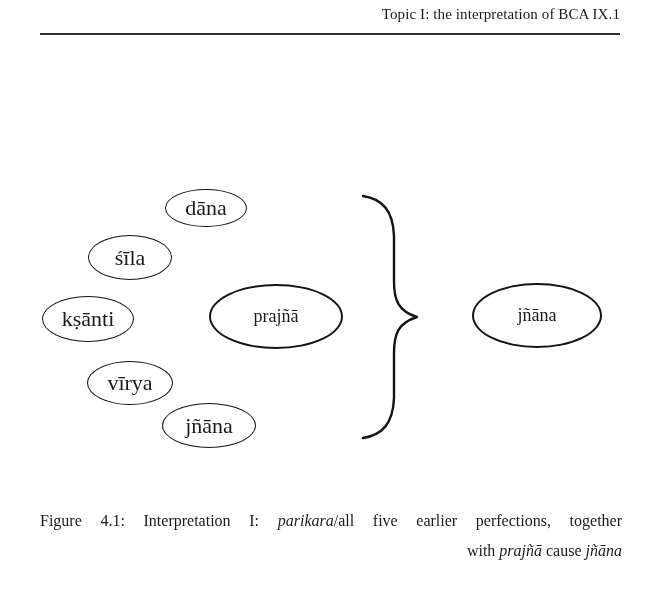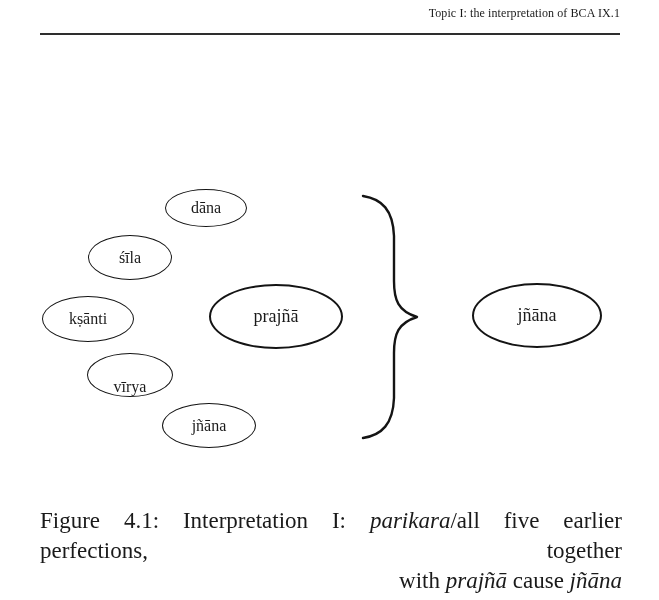--- a/index.html
+++ b/index.html
@@ -15,21 +15,21 @@
     font-family: "Liberation Serif", "DejaVu Serif", serif;
     color: #1a1a1a;
     overflow: hidden;
   }
 
   
   .running-head {
     position: absolute;
     top: 6px;
     right: 39px;
-    font-size: 12px;
+    font-size: 15px;
     letter-spacing: 0.1px;
     white-space: nowrap;
   }
   .header-rule {
     position: absolute;
     top: 33px;
     left: 40px;
     width: 580px;
     height: 2px;
     background: #2e2e2e;
@@ -37,49 +37,49 @@
 
   
   .node {
     position: absolute;
     border: 1.7px solid #141414;
     border-radius: 50%;
     display: flex;
     align-items: center;
     justify-content: center;
     box-sizing: border-box;
-    font-size: 16px;
+    font-size: 22px;
   }
   .node.major {
     border-width: 2.5px;
     font-size: 18px;
   }
   .node-dana   { left: 165px; top: 189px; width: 82px;  height: 38px; }
   .node-sila   { left: 88px;  top: 235px; width: 84px;  height: 45px; text-align: center; }
   .node-ksanti { left: 42px;  top: 296px; width: 92px;  height: 46px; }
-  .node-virya  { left: 87px;  top: 353px; width: 86px;  height: 44px; align-items: flex-end; }
+  .node-virya  { left: 87px;  top: 361px; width: 86px;  height: 44px; }
   .node-dhyana { left: 162px; top: 403px; width: 94px;  height: 45px; }
   .node-prajna { left: 209px; top: 284px; width: 134px; height: 65px; }
   .node-jnana  { left: 472px; top: 283px; width: 130px; height: 65px; }
 
   .brace-svg {
     position: absolute;
     left: 348px;
     top: 183px;
     width: 80px;
     height: 266px;
   }
 
   
   .caption {
     position: absolute;
     left: 40px;
     top: 506px;
     width: 582px;
-    font-size: 23px;
+    font-size: 16px;
     line-height: 30px;
   }
   .caption .line1 {
     text-align: justify;
     text-align-last: justify;
     white-space: normal;
   }
   .caption .line2 {
     text-align: right;
   }

